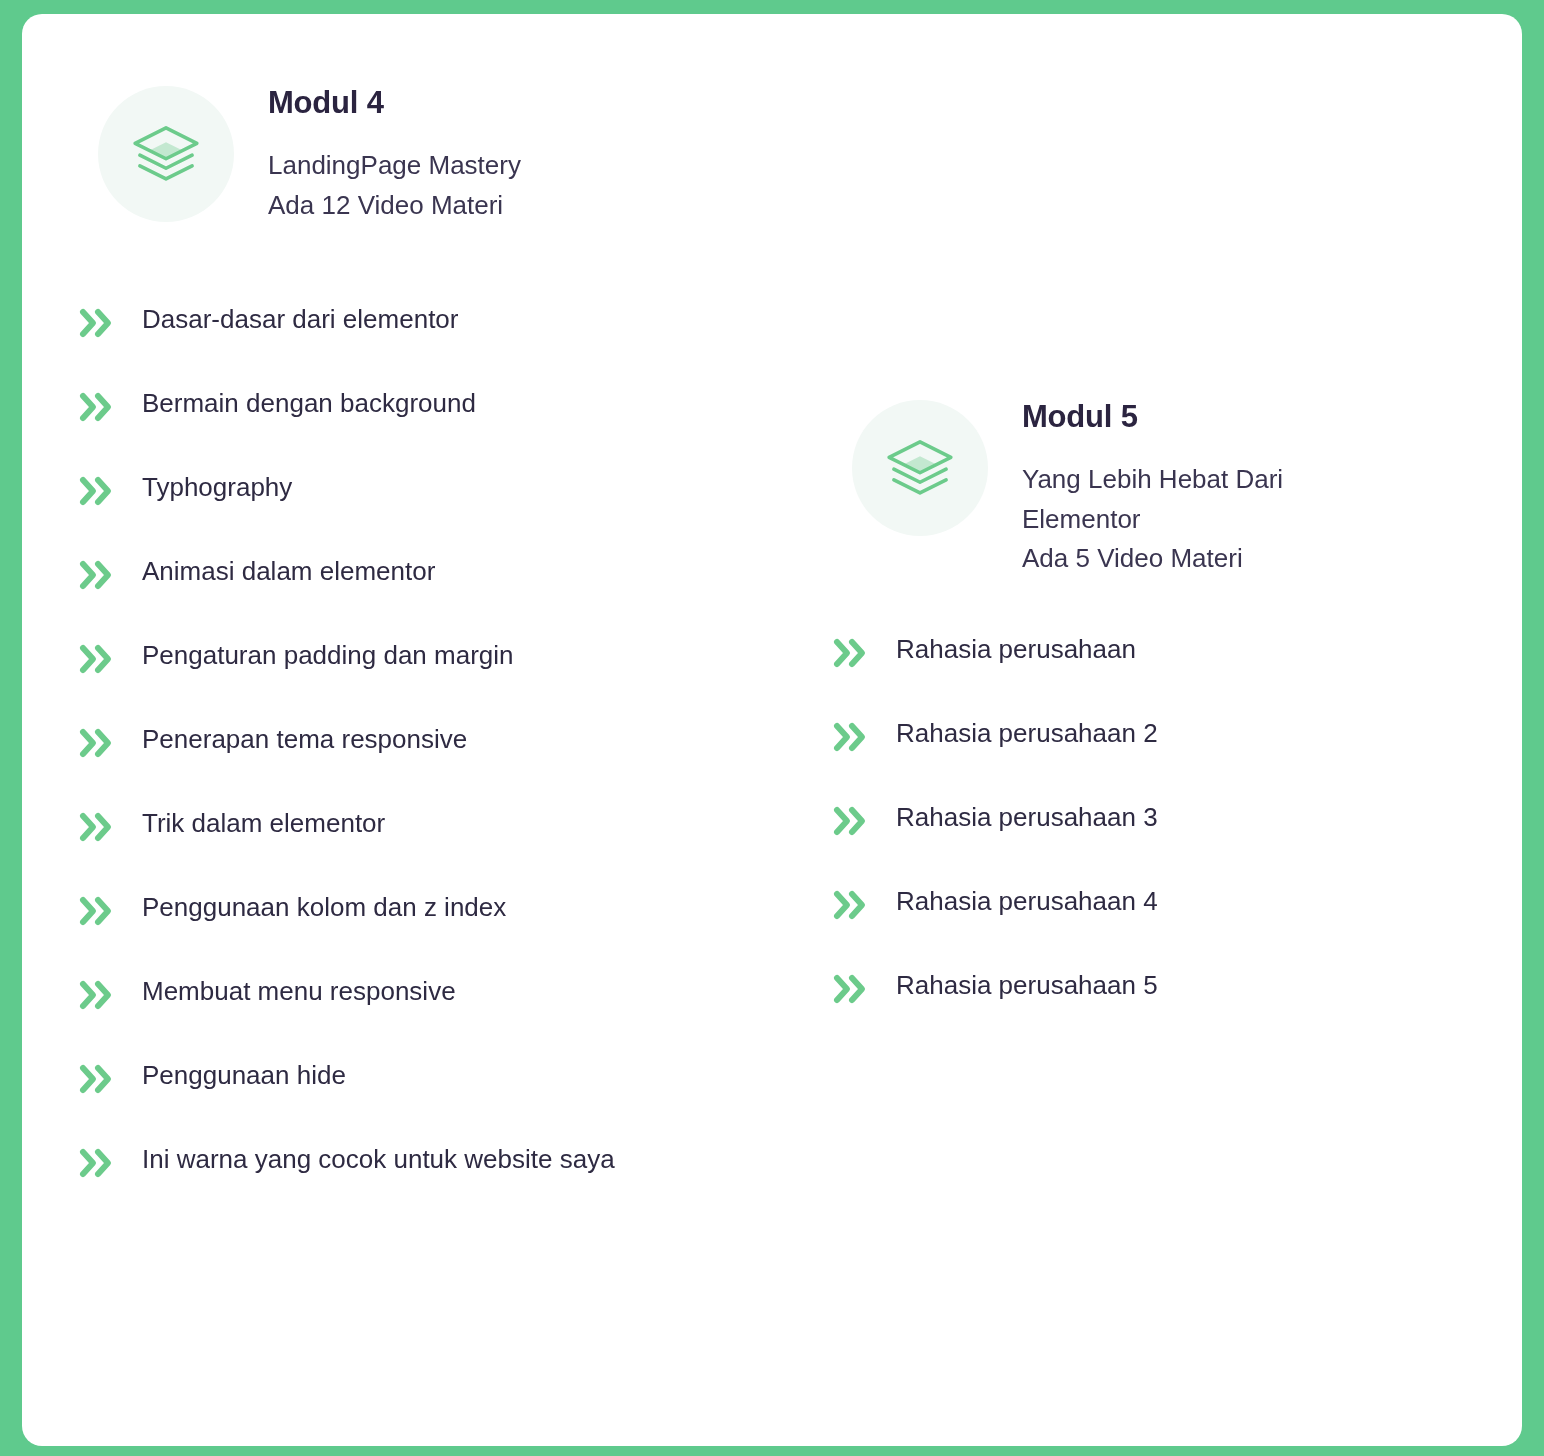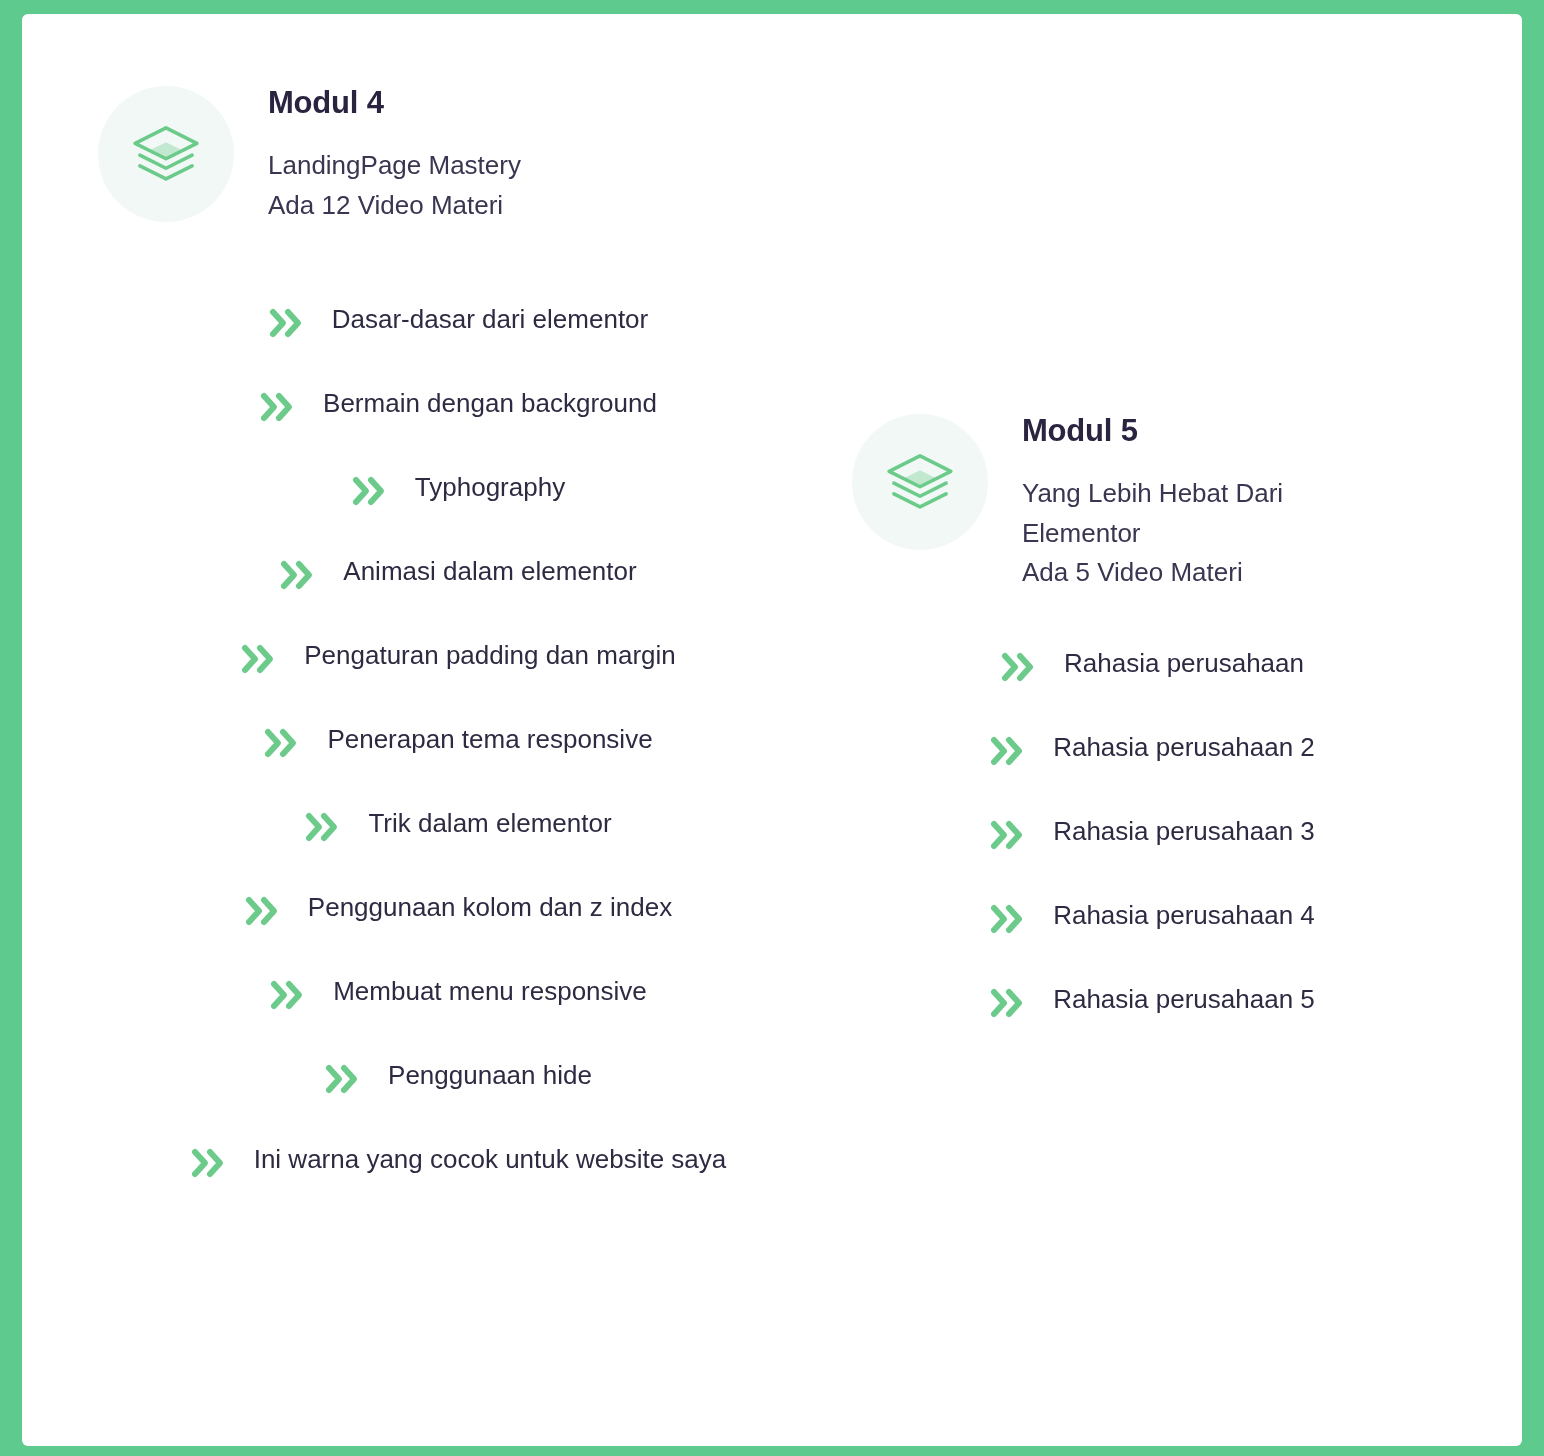--- a/index.html
+++ b/index.html
@@ -13,36 +13,36 @@
     font-family: "Liberation Sans", sans-serif;
     overflow: hidden;
   }
   .card {
     position: absolute;
     left: 22px;
     top: 14px;
     width: 1500px;
     height: 1432px;
     background: #ffffff;
-    border-radius: 6px;
+    border-radius: 20px;
     box-sizing: border-box;
     overflow: hidden;
   }
   .col {
     position: absolute;
     box-sizing: border-box;
   }
   .col-left {
     left: 56px;
     top: 58px;
     width: 760px;
   }
   .col-right {
     left: 810px;
-    top: 386px;
+    top: 372px;
     width: 640px;
   }
   .module-head {
     position: relative;
     display: block;
     min-height: 170px;
   }
   .badge {
     position: absolute;
     left: 20px;
@@ -85,21 +85,20 @@
   .col-left .list {
     margin-top: 60px;
   }
   .col-right .list {
     margin-top: 53px;
   }
   .list-item {
     display: flex;
     align-items: flex-start;
     margin-bottom: 46px;
-    justify-content: center;
   }
   .chev {
     flex: 0 0 auto;
     width: 38px;
     height: 34px;
     margin-right: 26px;
     margin-top: 4px;
     display: block;
   }
   .item-label {

